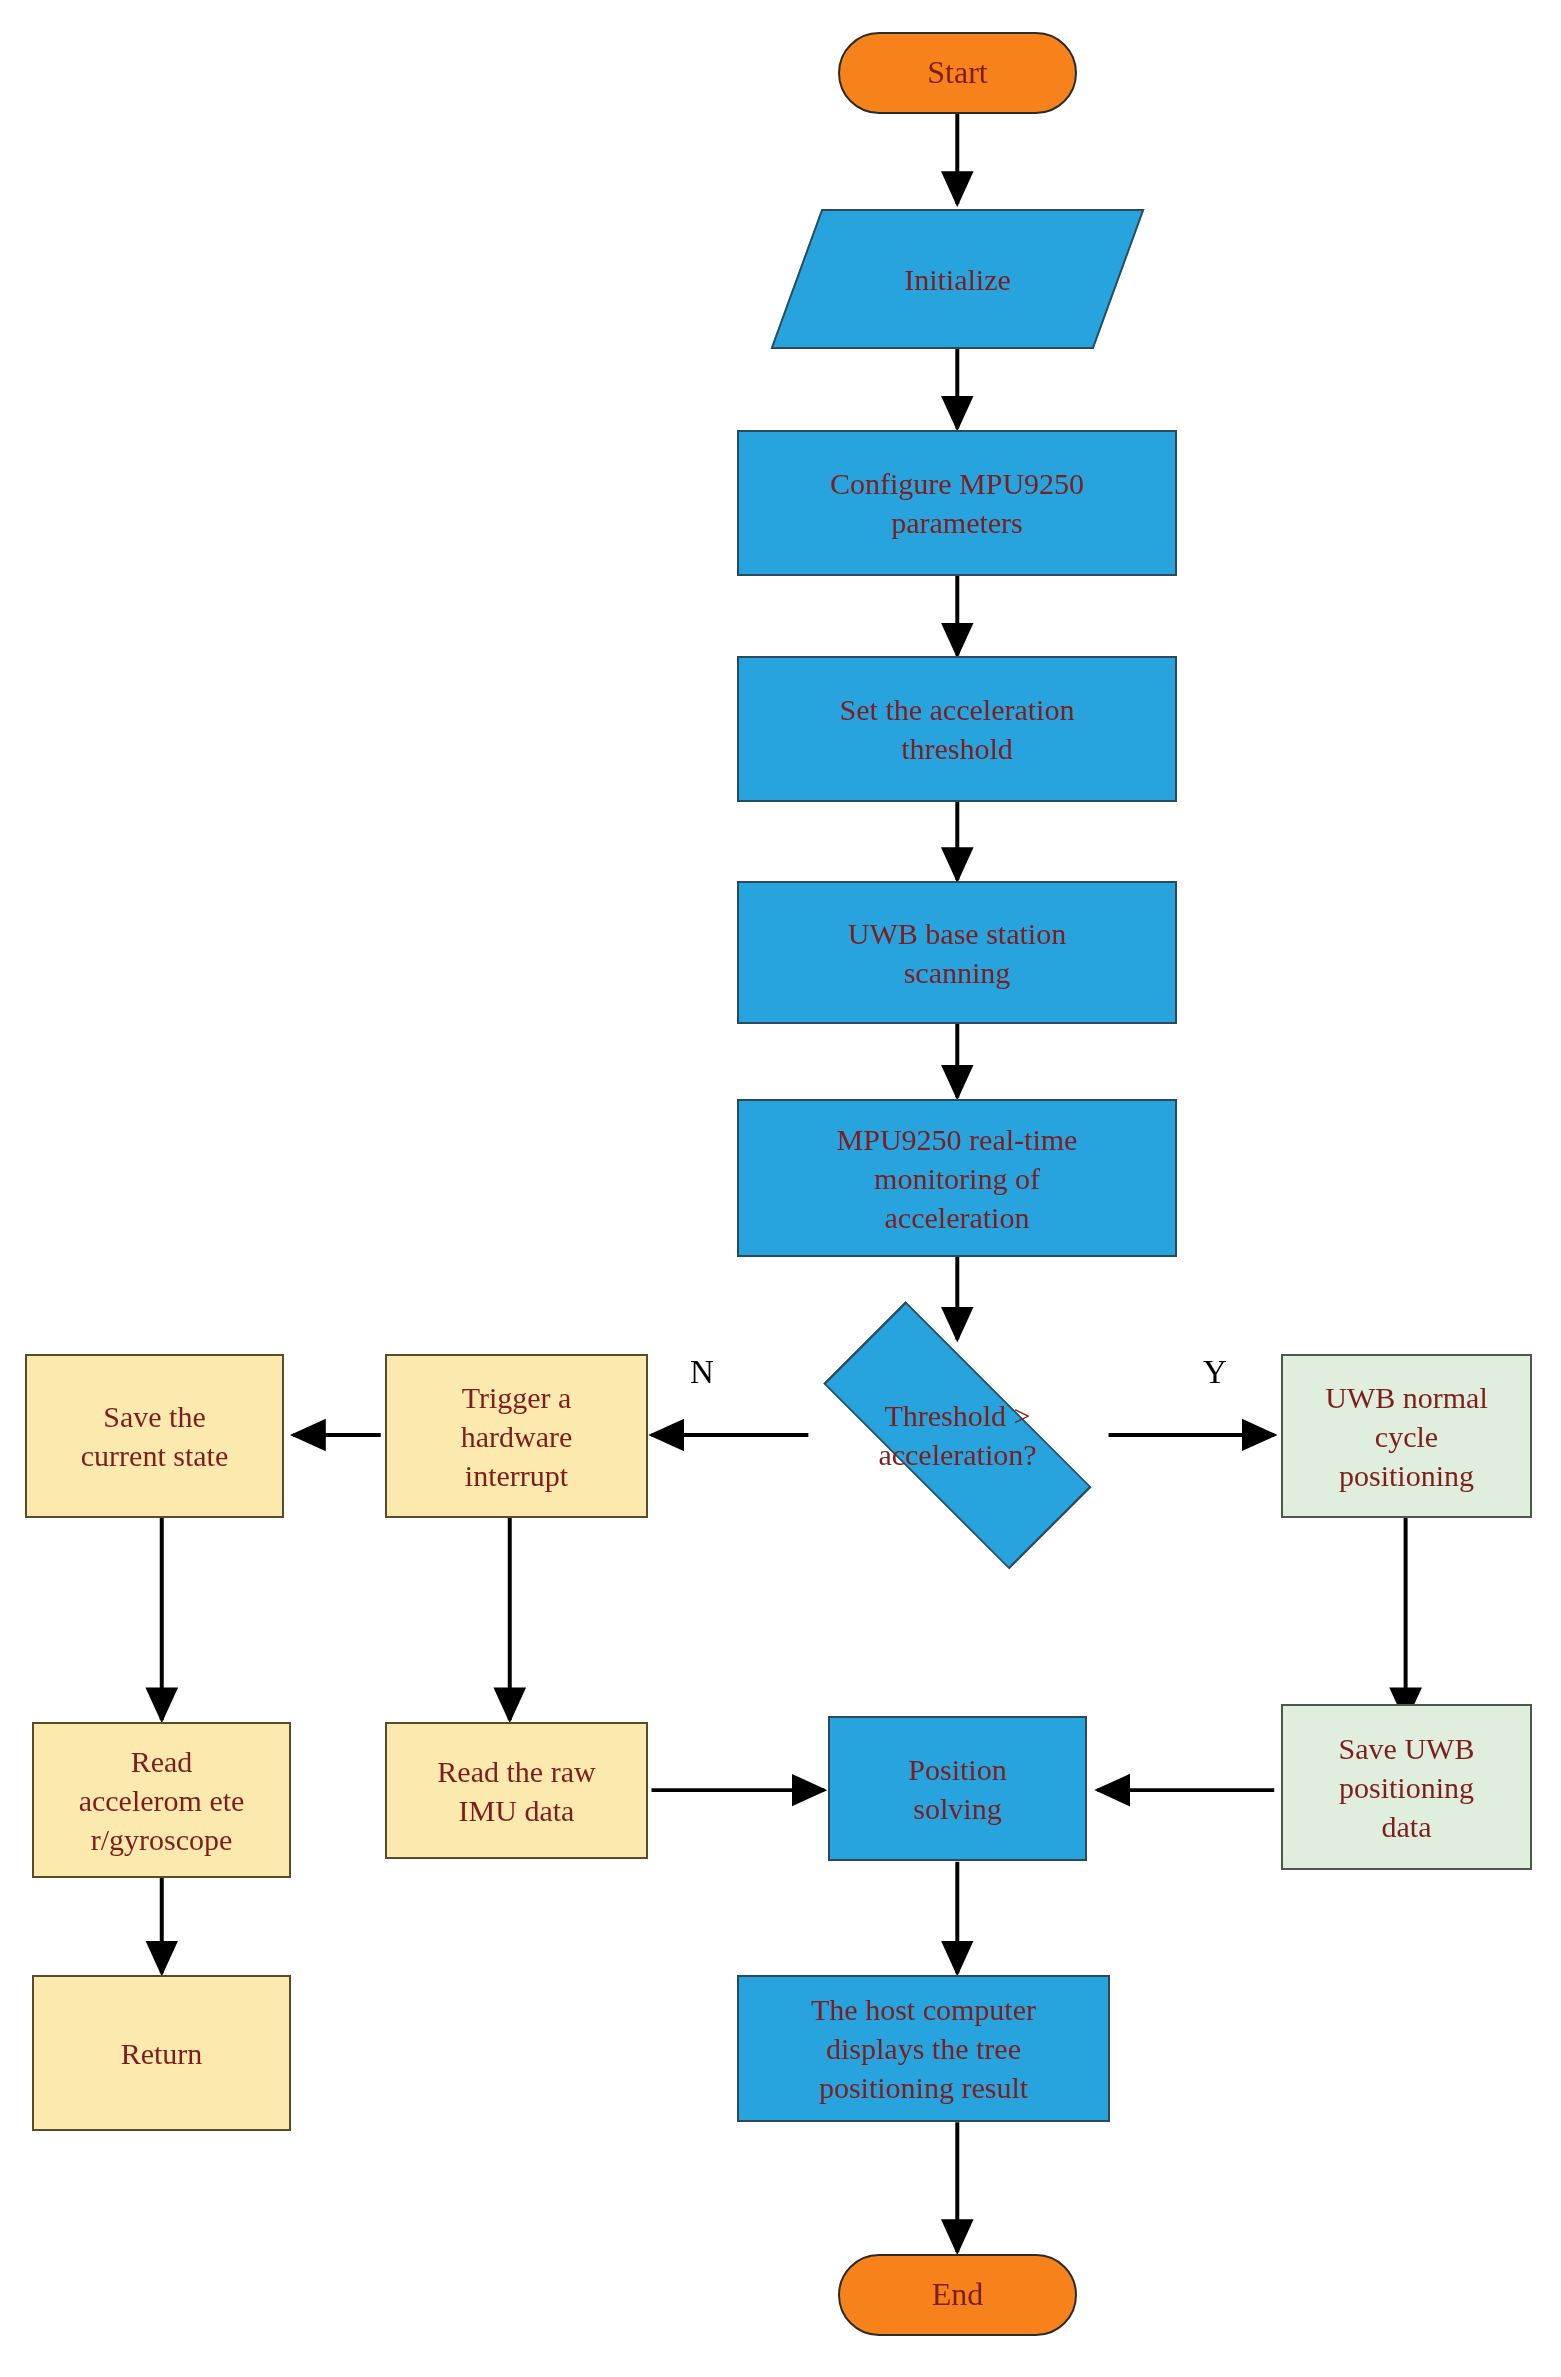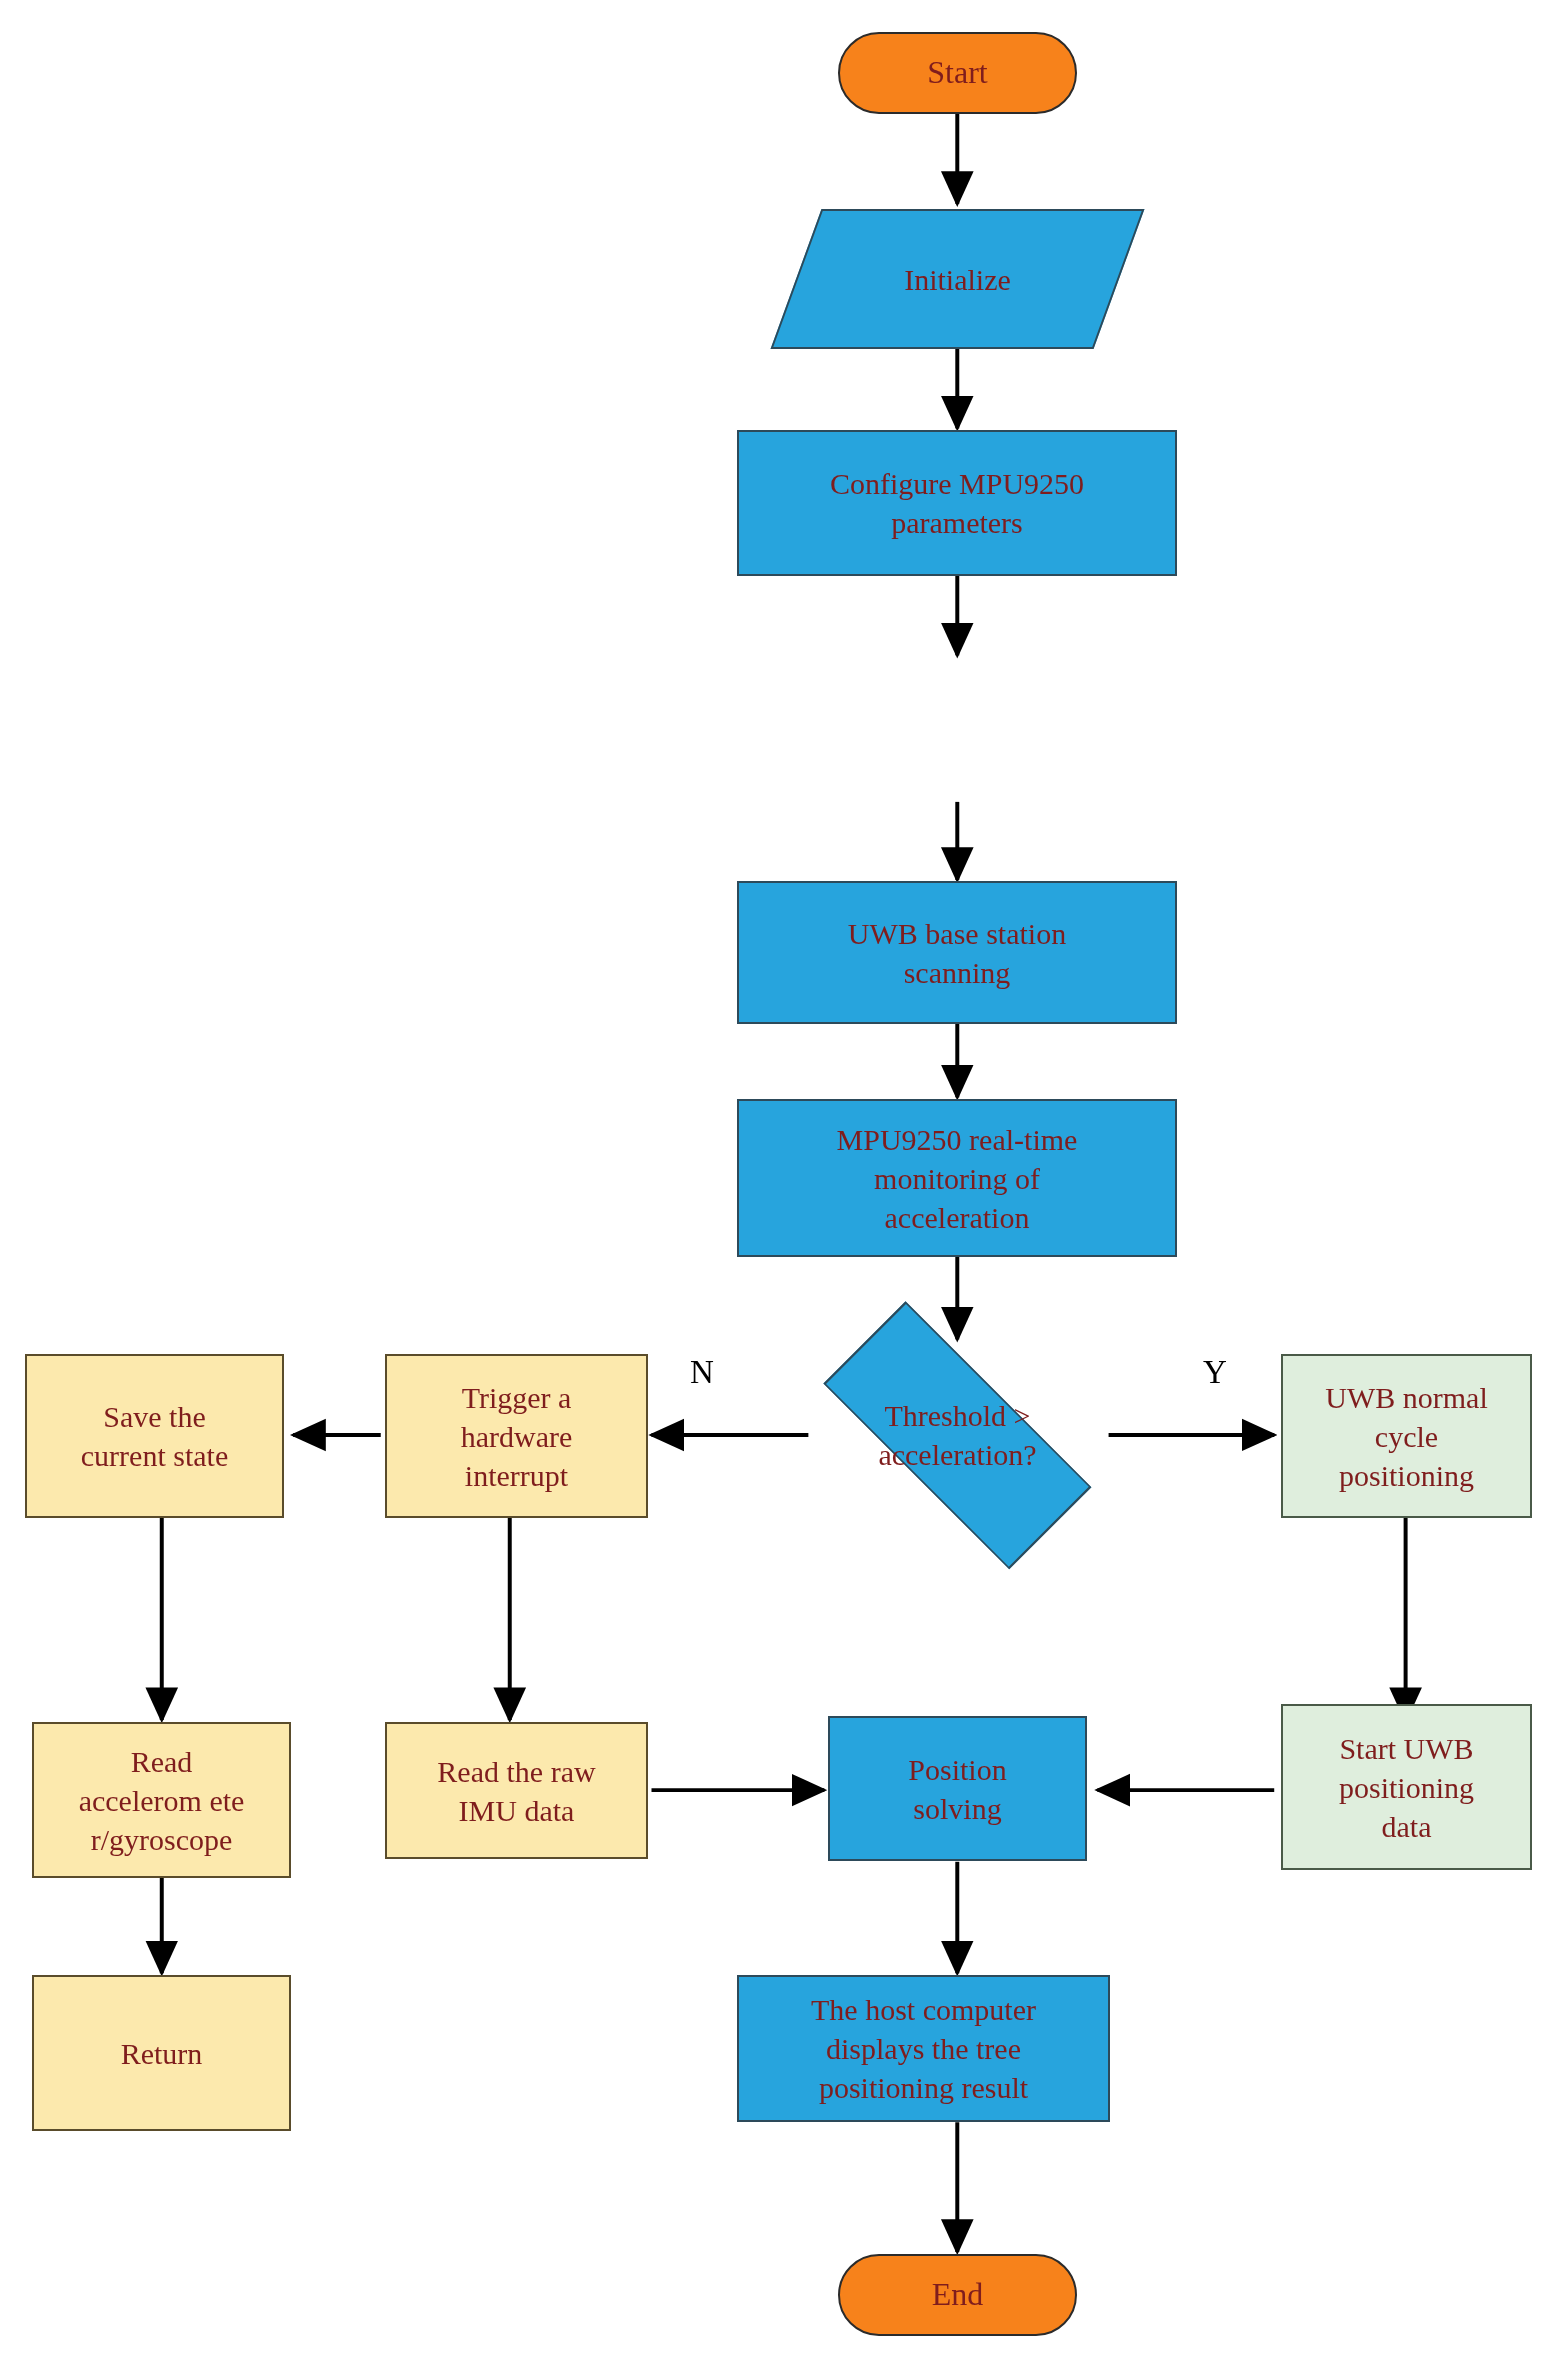--- a/index.html
+++ b/index.html
@@ -146,20 +146,24 @@
   <div class="node io-blue" style="left:796px; top:209px; width:323px; height:140px; font-size:30px;">
     <span class="para"></span>
     <span class="label">Initialize</span>
   </div>
 
   <div class="node process-blue" style="left:737px; top:430px; width:440px; height:146px; font-size:30px;">
     <span class="label">Configure MPU9250
 parameters</span>
   </div>
 
+  <div class="node process-blue" style="left:737px; top:656px; width:440px; height:146px; font-size:30px;">
+    <span class="label">Set the acceleration
+threshold</span>
+  </div>
 
   <div class="node process-blue" style="left:737px; top:881px; width:440px; height:143px; font-size:30px;">
     <span class="label">UWB base station
 scanning</span>
   </div>
 
   <div class="node process-blue" style="left:737px; top:1099px; width:440px; height:158px; font-size:30px;">
     <span class="label">MPU9250 real-time
 monitoring of
 acceleration</span>
@@ -201,21 +205,21 @@
     <span class="label">Read the raw
 IMU data</span>
   </div>
 
   <div class="node process-blue" style="left:828px; top:1716px; width:259px; height:145px; font-size:30px;">
     <span class="label">Position
 solving</span>
   </div>
 
   <div class="node process-green" style="left:1281px; top:1704px; width:251px; height:166px; font-size:30px;">
-    <span class="label">Start UWB
+    <span class="label">Save UWB
 positioning
 data</span>
   </div>
 
   <div class="node process-yellow" style="left:32px; top:1975px; width:259px; height:156px; font-size:30px;">
     <span class="label">Return</span>
   </div>
 
   <div class="node process-blue" style="left:737px; top:1975px; width:373px; height:147px; font-size:30px;">
     <span class="label">The host computer

